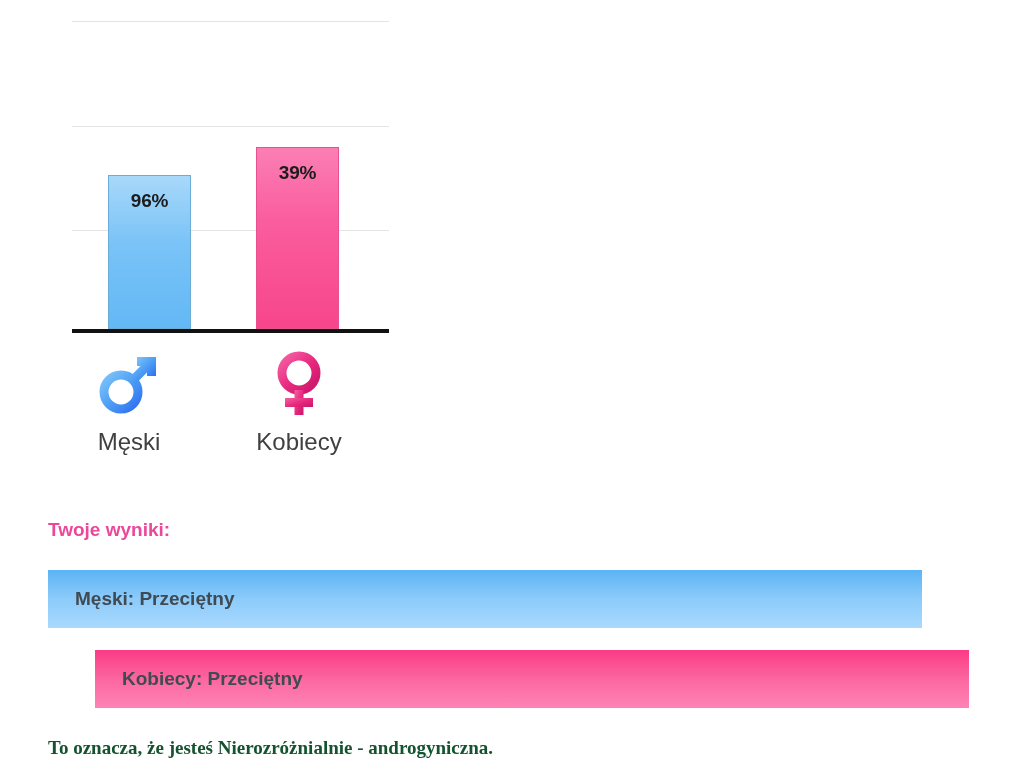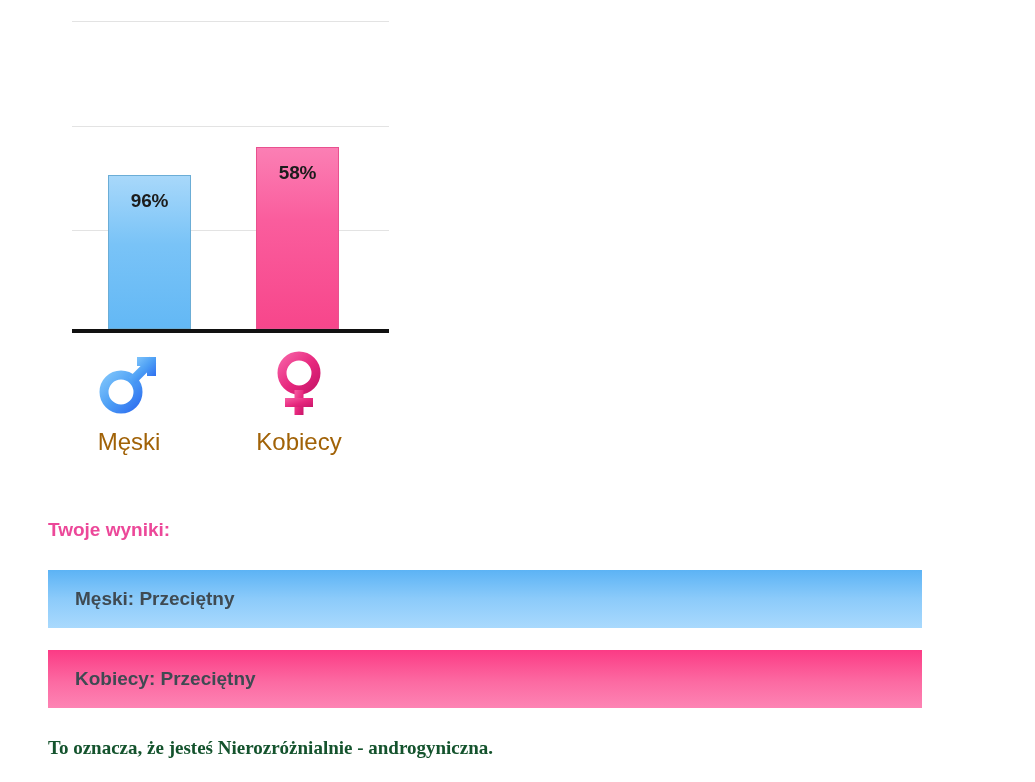--- a/index.html
+++ b/index.html
@@ -87,21 +87,21 @@
   }
   .legend-col.male   { left: -8px; }
   .legend-col.female { left: 162px; }
 
   .gender-glyph { display: block; height: 76px; }
   .gender-glyph svg { display: block; margin: 0 auto; }
 
   .legend-label {
     display: block;
     font-size: 24px;
-    color: #a16207;
+    color: #404040;
     margin-top: 6px;
     line-height: 30px;
   }
 
   
   #results-heading {
     position: absolute;
     left: 48px;
     top: 517px;
     font-size: 19px;
@@ -126,20 +126,21 @@
     font-weight: bold;
     color: #3f4a52;
   }
   #result-male {
     top: 570px;
     background: linear-gradient(to bottom, #5cb3f5 0%, #8ccbfa 50%, #a9d9fd 100%);
   }
   #result-female {
     top: 650px;
     background: linear-gradient(to bottom, #fb3b85 0%, #fc6aa2 55%, #fd84b4 100%);
+    margin-left: 47px;
   }
 
   #conclusion-text {
     position: absolute;
     left: 48px;
     top: 735px;
     font-size: 19px;
     font-weight: bold;
     color: #14532d;
     line-height: 26px;
@@ -153,21 +154,21 @@
 <div id="gender-chart">
   <div class="gridline g1"></div>
   <div class="gridline g2"></div>
   <div class="gridline g3"></div>
 
   <div class="bar male">
     <span class="bar-value">96%</span>
   </div>
 
   <div class="bar female">
-    <span class="bar-value">58%</span>
+    <span class="bar-value">39%</span>
   </div>
 
   <div class="axis-baseline"></div>
 </div>
 
 <div id="chart-legend">
 
   <div class="legend-col male">
     <span class="gender-glyph">
       <svg width="76" height="76" viewBox="0 0 76 76">

